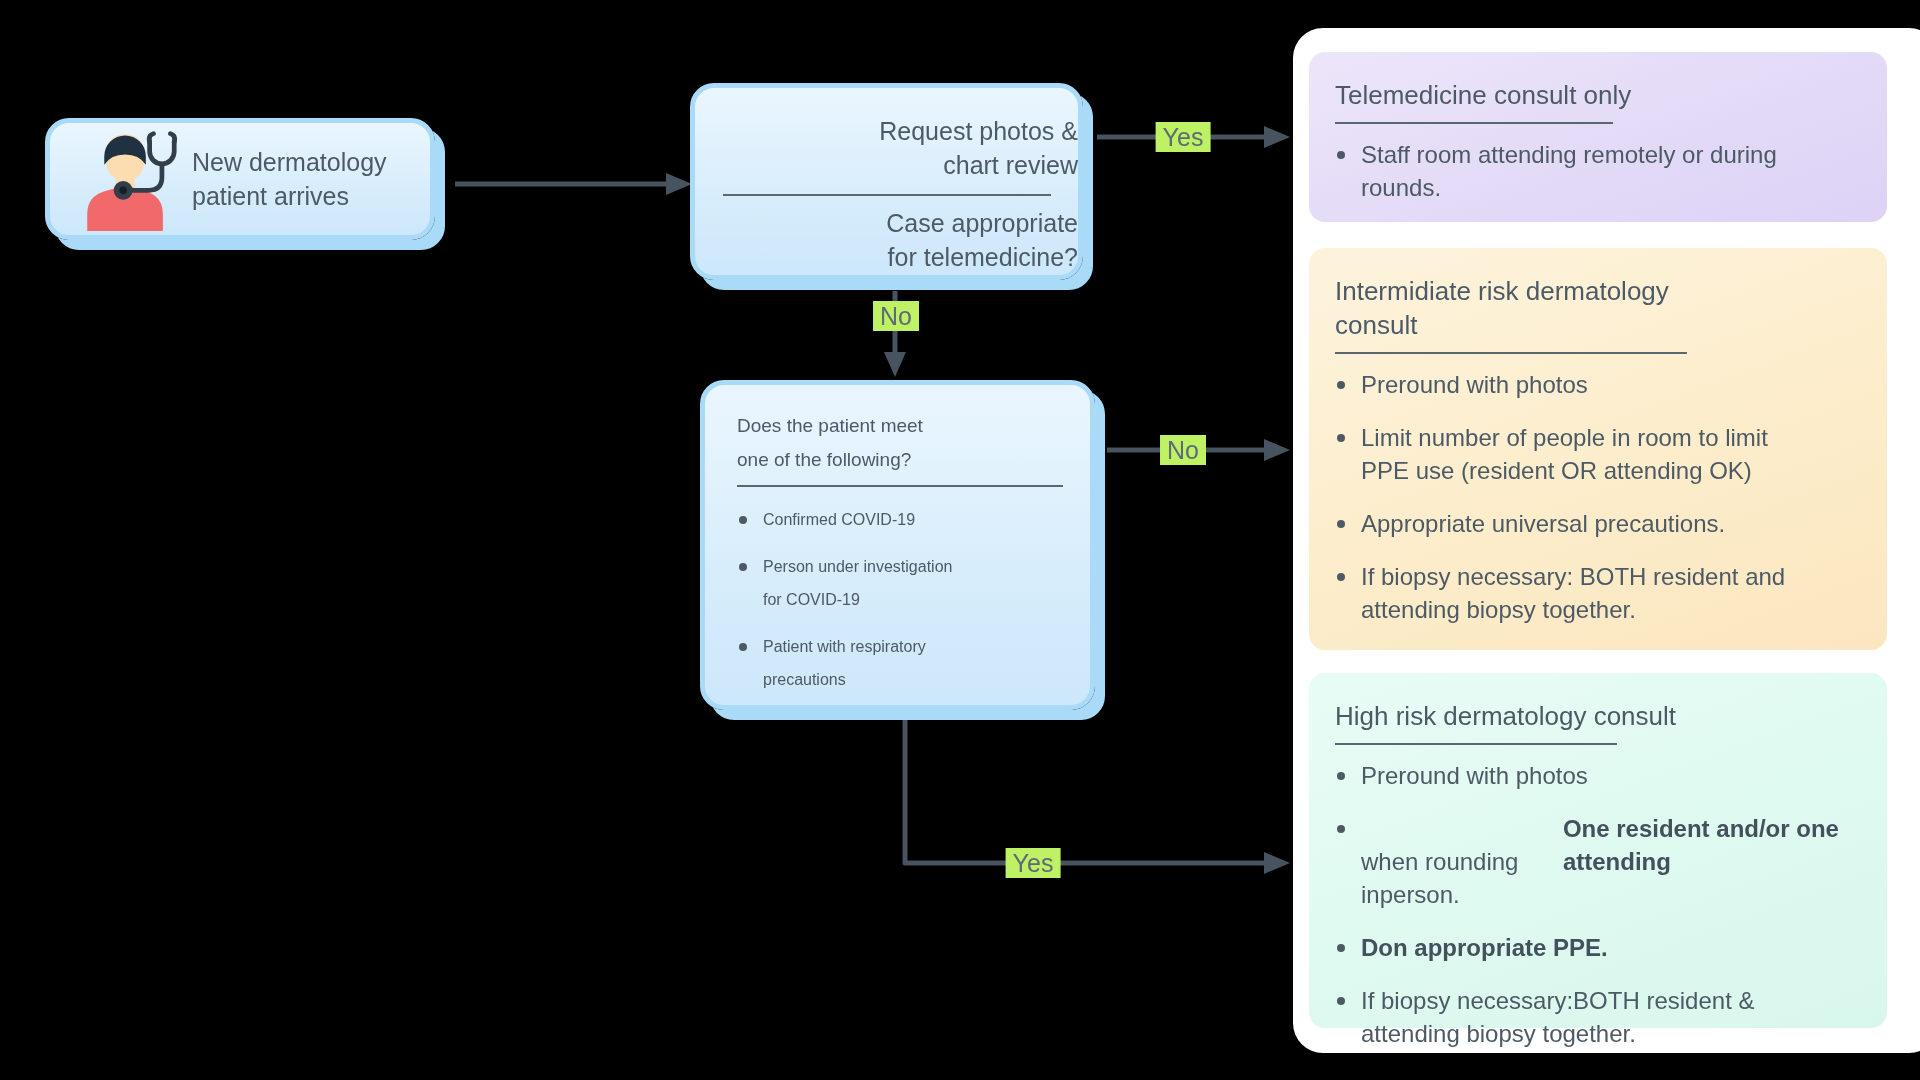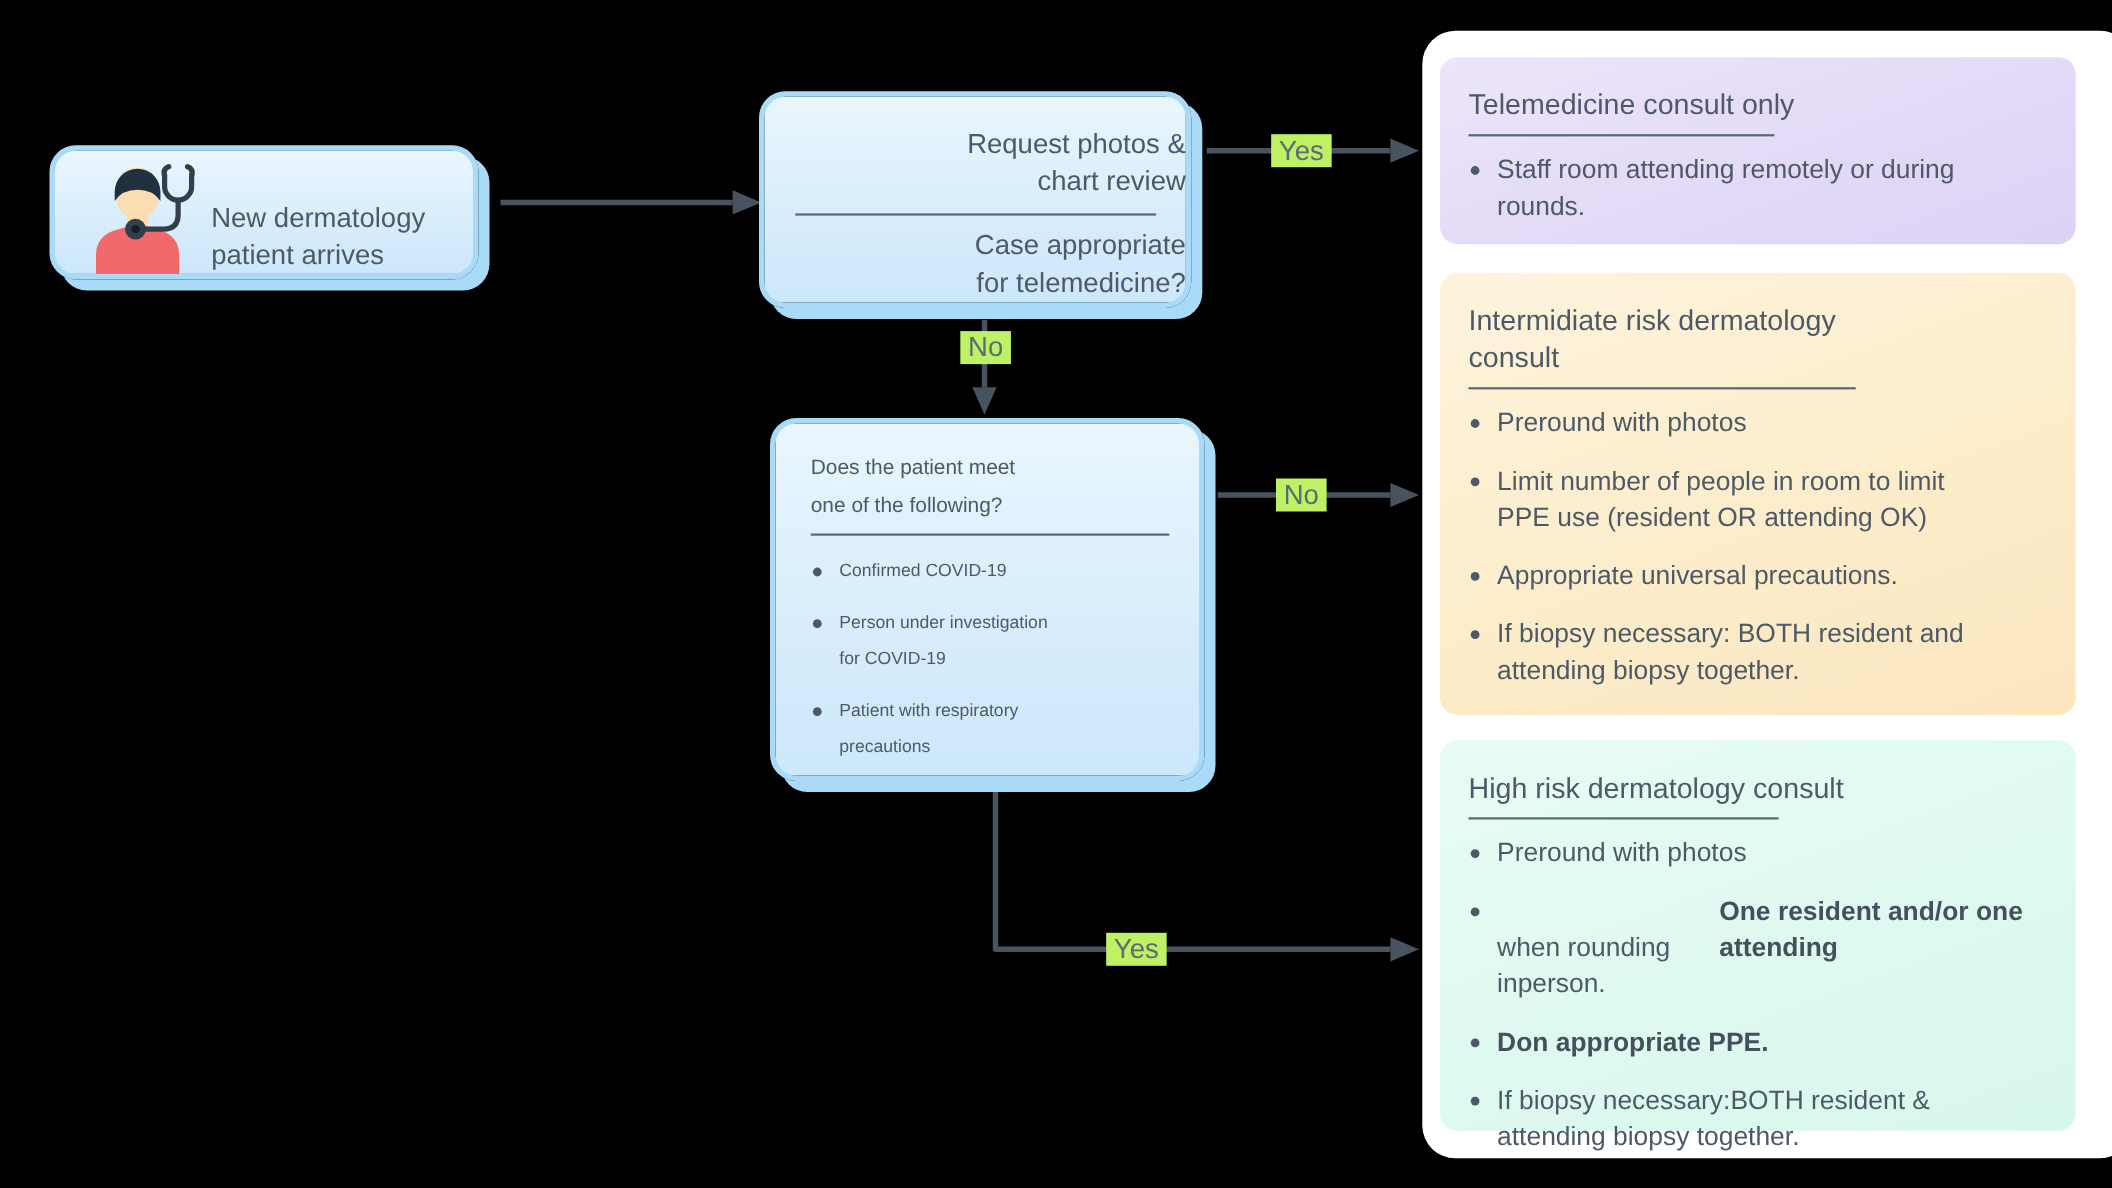--- a/index.html
+++ b/index.html
@@ -9,21 +9,21 @@
   }
   .pre{white-space:pre-line;}
 
   
   .node{
     position:absolute;box-sizing:border-box;
     background:linear-gradient(180deg,#eaf6fe 0%,#d4ebfb 70%,#cde8fb 100%);
     border:5px solid #a9dbf8;border-radius:24px;
     box-shadow:10px 10px 0 0 #a9dbf8;
   }
-  #start-node{left:45px;top:132px;width:390px;height:122px;display:flex;align-items:flex-end;padding-left:24px;}
+  #start-node{left:45px;top:118px;width:390px;height:122px;display:flex;align-items:center;padding-left:24px;}
   #start-node .label{font-size:25px;line-height:34px;margin-left:14px;}
   #triage-node{left:690px;top:83px;width:393px;height:197px;text-align:right;padding-top:26px;}
   #triage-node .title,#triage-node .question{font-size:25px;line-height:34px;}
   #triage-node .divider{width:328px;margin:12px auto 0;border-top:2px solid #5c6771;}
   #triage-node .question{margin-top:10px;}
   #criteria-node{left:700px;top:380px;width:395px;height:330px;padding:24px 26px 0 32px;}
   #criteria-node .title{font-size:19px;line-height:34px;}
   #criteria-node .divider{margin-top:8px;border-top:2px solid #5c6771;width:326px;}
 
   

